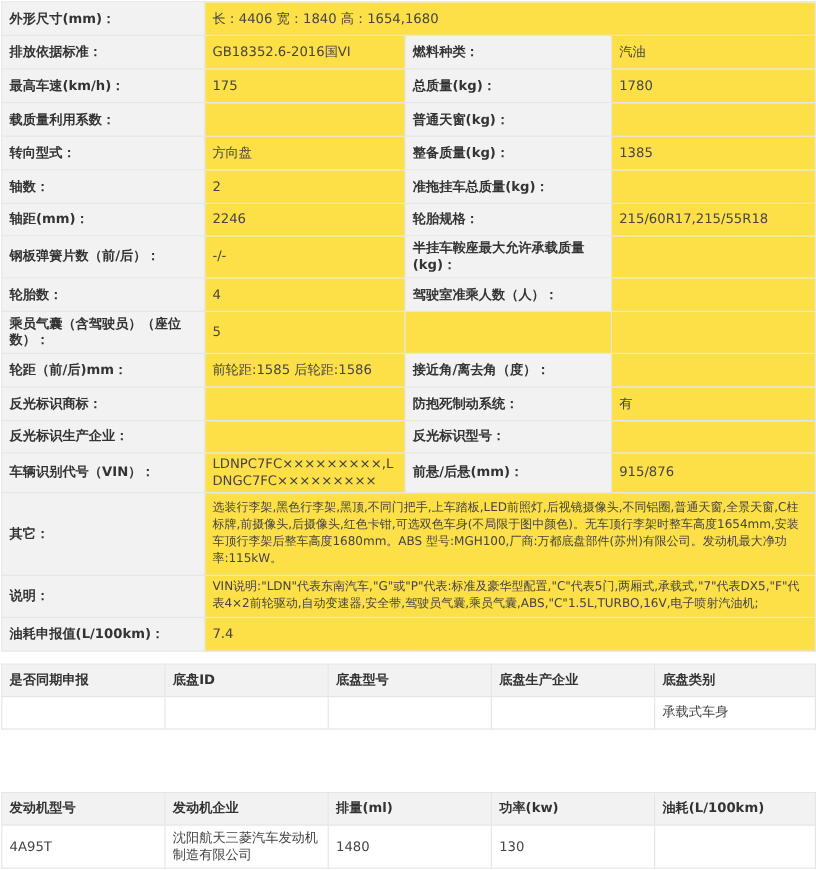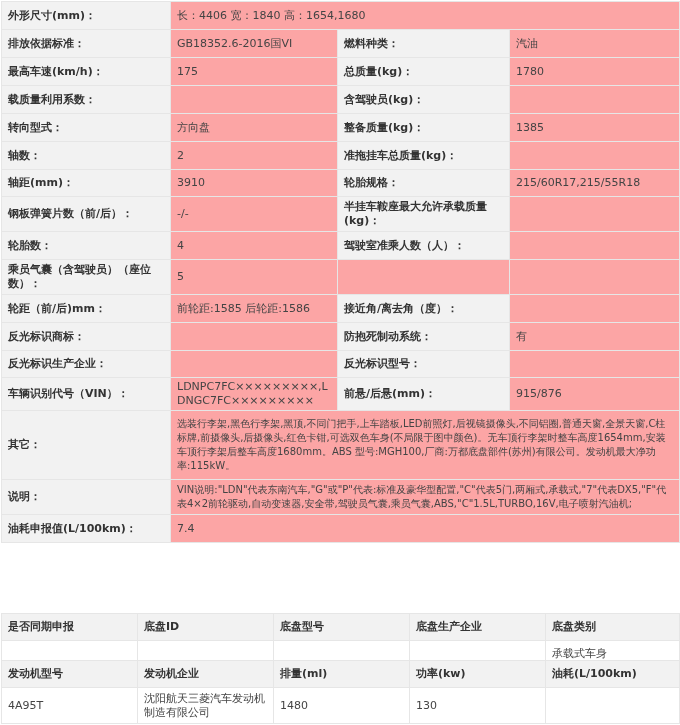--- a/index.html
+++ b/index.html
@@ -4,27 +4,27 @@
 <style>
   * { box-sizing: border-box; margin: 0; padding: 0; }
   html, body { width: 680px; height: 725px; background: #ffffff; overflow: hidden; }
   body { font-family: "DejaVu Sans", "Liberation Sans", sans-serif; font-size: 11px; color: #333333; position: relative; }
 
   table { border-collapse: collapse; table-layout: fixed; border-radius: 27px; }
   td { border: 1px solid #e6e6e6; vertical-align: middle; padding: 0 6px; line-height: 14px; }
 
   #spec-table { position: absolute; left: 1px; top: 1px; width: 678px; }
   #spec-table td.lbl { background: #f2f2f2; font-weight: bold; color: #333333; }
-  #spec-table td.val { background: #fca5a5; color: #444444; }
+  #spec-table td.val { background: #fde047; color: #444444; }
 
   .grid-table { position: absolute; left: 1px; width: 678px; }
   .grid-table tr.hdr td { background: #f2f2f2; font-weight: bold; height: 27px; }
   .grid-table tr.row td { background: #ffffff; color: #444444; }
 
-  #chassis-table { top: 613px; }
+  #chassis-table { top: 553px; }
   #chassis-table tr.row td { height: 27px; margin-top: 12px; }
   #engine-table { top: 660px; }
   #engine-table tr.row td { height: 36px; }
 </style>
 </head>
 <body>
 
 <table id="spec-table">
   <colgroup>
     <col style="width:169px">
@@ -45,38 +45,38 @@
     </tr>
     <tr style="height:28px">
       <td class="lbl">最高车速(km/h)：</td>
       <td class="val">175</td>
       <td class="lbl">总质量(kg)：</td>
       <td class="val">1780</td>
     </tr>
     <tr style="height:28px">
       <td class="lbl">载质量利用系数：</td>
       <td class="val"></td>
-      <td class="lbl">含驾驶员(kg)：</td>
+      <td class="lbl">普通天窗(kg)：</td>
       <td class="val"></td>
     </tr>
     <tr style="height:28px">
       <td class="lbl">转向型式：</td>
       <td class="val">方向盘</td>
       <td class="lbl">整备质量(kg)：</td>
       <td class="val">1385</td>
     </tr>
     <tr style="height:28px">
       <td class="lbl">轴数：</td>
       <td class="val">2</td>
       <td class="lbl">准拖挂车总质量(kg)：</td>
       <td class="val"></td>
     </tr>
     <tr style="height:27px">
       <td class="lbl">轴距(mm)：</td>
-      <td class="val">3910</td>
+      <td class="val">2246</td>
       <td class="lbl">轮胎规格：</td>
       <td class="val">215/60R17,215/55R18</td>
     </tr>
     <tr style="height:35px">
       <td class="lbl">钢板弹簧片数（前/后）：</td>
       <td class="val">-/-</td>
       <td class="lbl">半挂车鞍座最大允许承载质量(kg)：</td>
       <td class="val"></td>
     </tr>
     <tr style="height:28px">

